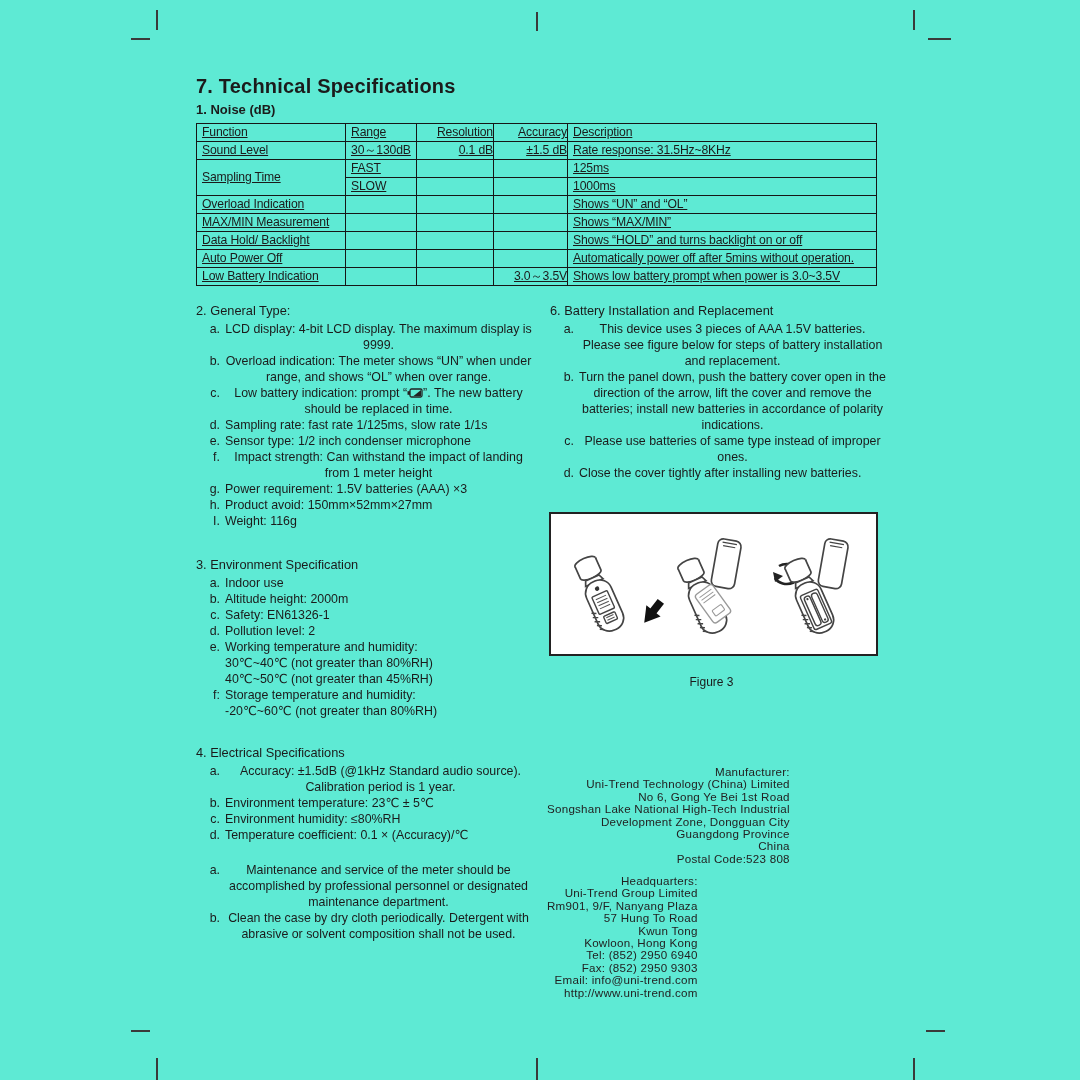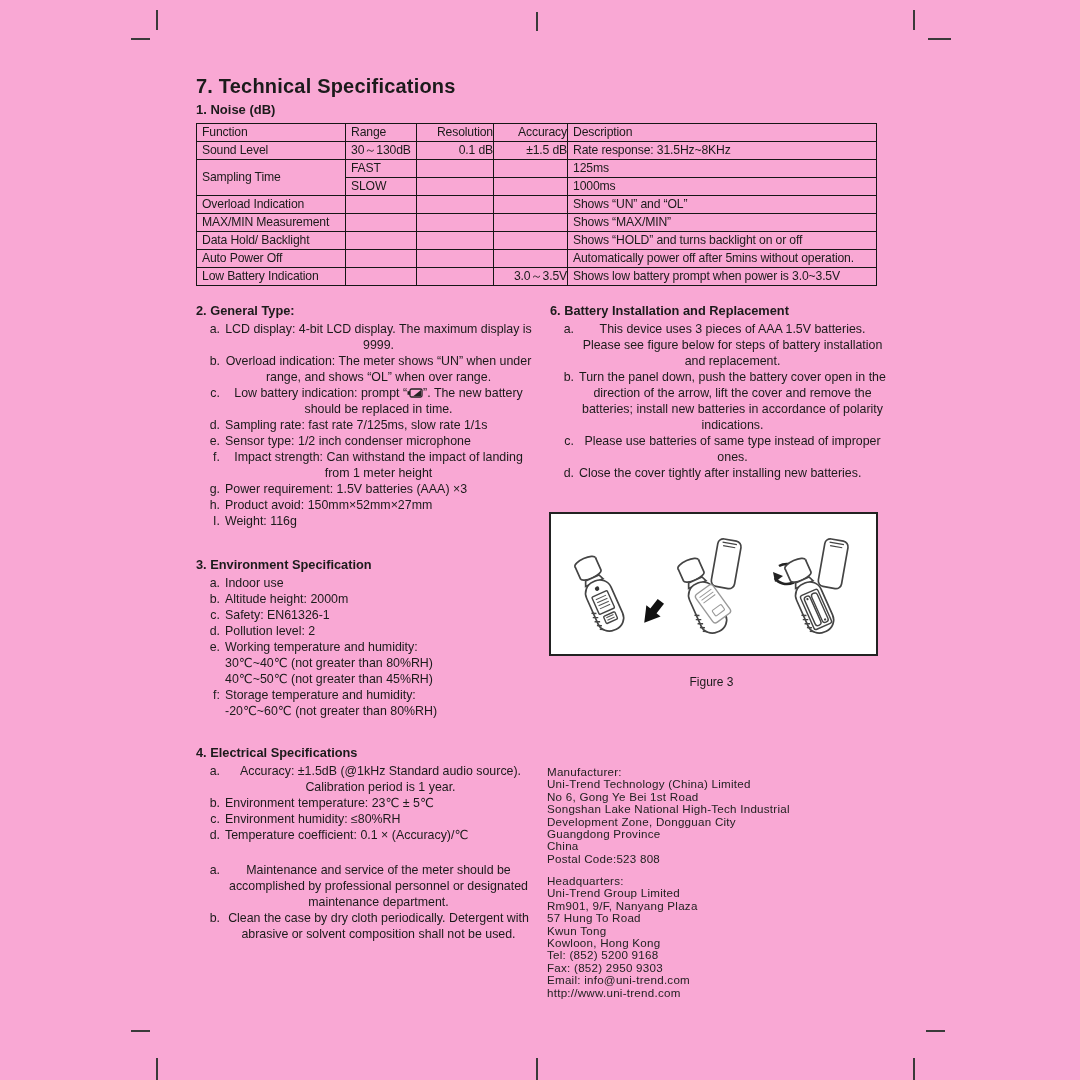--- a/index.html
+++ b/index.html
@@ -1,36 +1,36 @@
 <!DOCTYPE html>
 <html><head>
 <meta charset="utf-8">
 <style>
   html,body{margin:0;padding:0;background:#fff;}
-  .page{position:relative;width:1080px;height:1080px;background:#f9a8d4;overflow:hidden;
+  .page{position:relative;width:1080px;height:1080px;background:#5eead4;overflow:hidden;
         font-family:"Liberation Sans","DejaVu Sans",sans-serif;color:#1b1b1b;}
   .abs{position:absolute;}
   .h1{font-size:20px;font-weight:bold;letter-spacing:.2px;}
   .h2{font-size:13px;font-weight:bold;}
   
   table.spec{border-collapse:collapse;table-layout:fixed;width:680px;}
   table.spec td{border:1.5px solid #161616;font-size:12.2px;letter-spacing:-0.15px;
         height:17px;line-height:17px;padding:0 2px 0 5px;overflow:hidden;white-space:nowrap;}
   table.spec td.c{text-align:right;padding:0;}
   
   .sec{position:absolute;}
-  .sh{font-size:12.8px;font-weight:bold;line-height:16px;margin-bottom:2px;}
+  .sh{font-size:12.8px;font-weight:normal;line-height:16px;margin-bottom:2px;}
   .list{font-size:12.4px;line-height:16px;}
   .li{display:flex;}
   .lab{flex:0 0 24px;text-align:right;margin-right:5px;white-space:pre;}
   .li.flush .lab{flex-basis:9px;}
   .txt{white-space:pre-wrap;text-align:center;}
   
   .addr{font-size:11.6px;line-height:12.4px;letter-spacing:.25px;color:#222;}
-  .addr div{white-space:pre;}
+  .addr div{white-space:pre;text-align:right;}
   
   .figbox{position:absolute;border:2px solid #222;background:#fff;}
   .caption{position:absolute;font-size:12px;text-align:center;}
   
   .mark{position:absolute;background:#3a3a3a;}
 </style>
 </head>
 <body>
 
 <div class="page">
@@ -42,21 +42,21 @@
   <div class="mark" style="left:928px;top:38px;width:23px;height:2px;"></div>
   <div class="mark" style="left:131px;top:1030px;width:19px;height:2px;"></div>
   <div class="mark" style="left:156px;top:1058px;width:2px;height:22px;"></div>
   <div class="mark" style="left:536px;top:1058px;width:2px;height:22px;"></div>
   <div class="mark" style="left:913px;top:1058px;width:2px;height:22px;"></div>
   <div class="mark" style="left:926px;top:1030px;width:19px;height:2px;"></div>
 
   <div class="abs h1" style="left:196px;top:75px;">7. Technical Specifications</div>
   <div class="abs h2" style="left:196px;top:102px;">1. Noise (dB)</div>
 
-  <div class="abs" style="left:196px;top:123px;">
+  <div class="abs" style="left:196px;top:123px;text-decoration:underline;">
     <table class="spec">
       <colgroup>
         <col style="width:149px">
           <col style="width:71px">
           <col style="width:77px">
           <col style="width:74px">
           <col style="width:309px">
       </colgroup>
       <tbody>
           <tr>
@@ -139,21 +139,21 @@
         <div class="li">
           <span class="lab">c.</span>
           <span class="txt">Low battery indication: prompt “<span><svg width="16" height="10" viewBox="0 0 16 10" style="vertical-align:-1px">
                 <rect x="3" y="1" width="12" height="8" rx="1.5" fill="none" stroke="#222" stroke-width="1.3"></rect>
                 <rect x="0.5" y="3.2" width="2.5" height="3.6" fill="#222"></rect>
                 <path d="M14 2 L14 8 L6.5 8 Z" fill="#222"></path>
               </svg></span>”. The new battery should be replaced in time.</span>
         </div>
         <div class="li">
           <span class="lab">d.</span>
-          <span class="txt">Sampling rate: fast rate 7/125ms, slow rate 1/1s</span>
+          <span class="txt">Sampling rate: fast rate 1/125ms, slow rate 1/1s</span>
         </div>
         <div class="li">
           <span class="lab">e.</span>
           <span class="txt">Sensor type: 1/2 inch condenser microphone</span>
         </div>
         <div class="li">
           <span class="lab">f.</span>
           <span class="txt">Impact strength: Can withstand the impact of landing from 1 meter height</span>
         </div>
         <div class="li">
@@ -336,19 +336,19 @@
       <div>China</div>
       <div>Postal Code:523 808</div>
     </div>
   <div class="abs addr" style="left:547px;top:875px;">
       <div>Headquarters:</div>
       <div>Uni-Trend Group Limited</div>
       <div>Rm901, 9/F, Nanyang Plaza</div>
       <div>57 Hung To Road</div>
       <div>Kwun Tong</div>
       <div>Kowloon, Hong Kong</div>
-      <div>Tel: (852) 5200 9168</div>
+      <div>Tel: (852) 2950 6940</div>
       <div>Fax: (852) 2950 9303</div>
       <div>Email: info@uni-trend.com</div>
       <div>http://www.uni-trend.com</div>
     </div>
 
 </div>
 
 </body></html>

